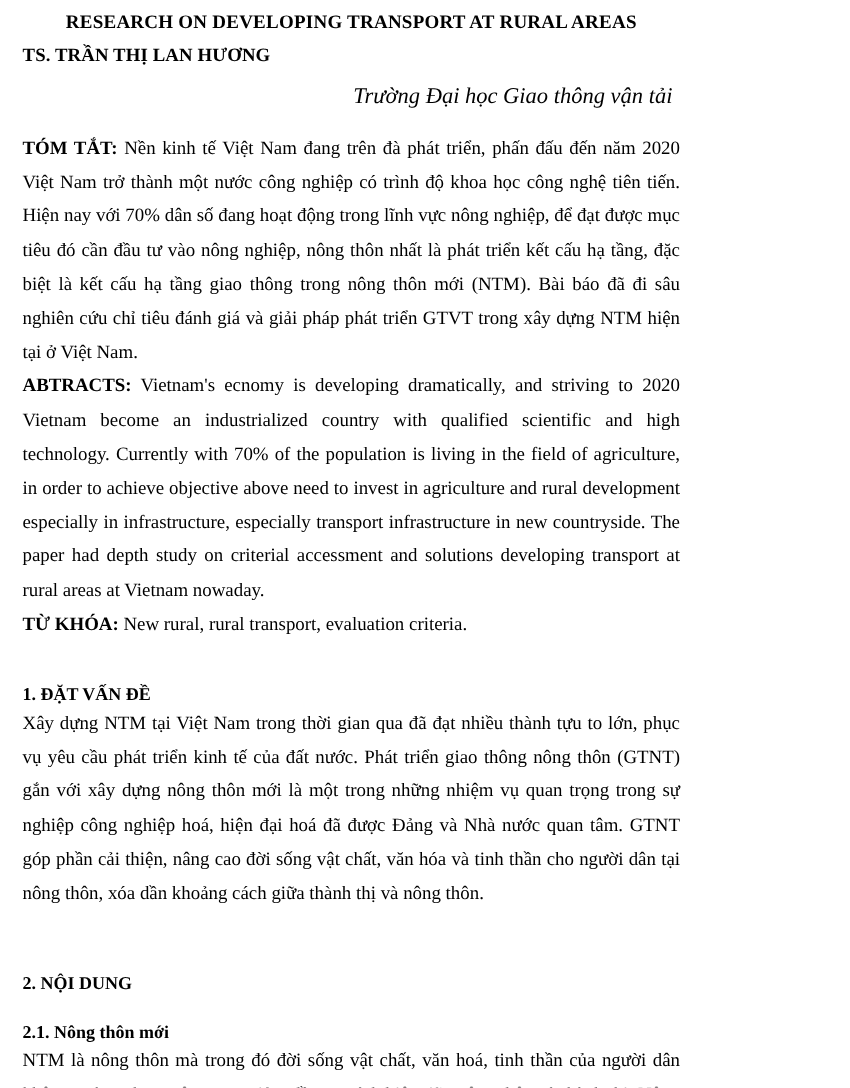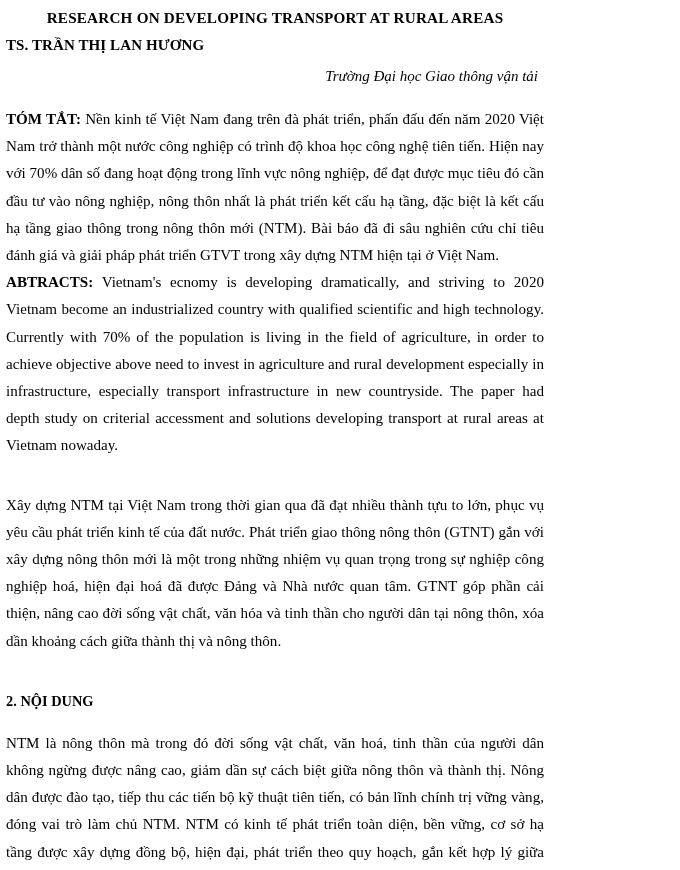--- a/index.html
+++ b/index.html
@@ -13,21 +13,21 @@
     overflow: hidden;
     font-family: "Liberation Serif", "DejaVu Serif", serif;
     color: #000000;
     -webkit-font-smoothing: antialiased;
   }
   .page {
     position: relative;
     width: 564px;
     height: 870px;
     box-sizing: border-box;
-    padding: 4px 20px 0 6px;
+    padding: 4px 20px 0 18px;
   }
 
   .doc-title {
     text-align: center;
     font-weight: bold;
     font-size: 15.2px;
     letter-spacing: 0.2px;
     line-height: 21px;
     margin: 3px 0 0 0;
   }
@@ -37,21 +37,21 @@
     font-weight: bold;
     font-size: 15px;
     line-height: 21px;
     margin: 7px 6px 0 0;
     letter-spacing: 0.1px;
   }
 
   .affiliation {
     text-align: right;
     font-style: italic;
-    font-size: 15px;
+    font-size: 18px;
     line-height: 20px;
     margin: 10px 6px 0 0;
   }
 
   .abstract-block {
     margin-top: 20px;
   }
 
   p.body {
     margin: 0;
@@ -77,21 +77,21 @@
     font-weight: bold;
     font-size: 14.4px;
     line-height: 20px;
     margin: 0;
     padding: 0;
   }
 
   .sec1-wrap { margin-top: 32px; }
   .sec1-para { margin-top: 12px; }
 
-  .sec2-wrap { margin-top: 36px; }
+  .sec2-wrap { margin-top: 48px; }
   .sec21-wrap { margin-top: 19px; }
   .sec21-para { margin-top: 14px; }
 </style>
 </head>
 <body>
 
 <div class="page">
 
   <div class="doc-title">RESEARCH ON DEVELOPING TRANSPORT AT RURAL AREAS</div>
 
@@ -99,27 +99,30 @@
 
   <div class="affiliation">Trường Đại học Giao thông vận tải</div>
 
   <div class="abstract-block">
     <p class="body tight"><span class="lbl">TÓM TẮT:</span><span> Nền kinh tế Việt Nam đang trên đà phát triển, phấn đấu đến năm 2020 Việt Nam trở thành một nước công nghiệp có trình độ khoa học công nghệ tiên tiến. Hiện nay với  70% dân số đang hoạt động trong lĩnh vực nông nghiệp, để đạt được mục tiêu đó cần đầu tư vào nông nghiệp, nông thôn nhất là phát triển kết cấu hạ tầng, đặc biệt là kết cấu hạ tầng giao thông trong nông thôn mới (NTM). Bài báo đã đi sâu nghiên cứu chỉ tiêu đánh giá và giải pháp phát triển GTVT trong xây dựng NTM hiện tại ở Việt Nam.</span></p>
   </div>
 
 
   <p class="body tight"><span class="lbl">ABTRACTS:</span><span> Vietnam's ecnomy is developing dramatically, and striving to 2020 Vietnam become an industrialized country with qualified scientific and high technology. Currently with 70% of the population is living in the field of agriculture, in order to achieve objective above need to invest in agriculture and rural development especially in infrastructure, especially transport infrastructure in new countryside. The paper  had depth study on criterial accessment and solutions developing transport at rural areas at Vietnam nowaday.</span></p>
 
+  <p class="body tight kw-line"><span class="lbl">TỪ KHÓA:</span><span> New rural, rural transport, evaluation criteria.</span></p>
 
   <div class="sec1-wrap">
+    <h2 class="sec">1. ĐẶT VẤN ĐỀ</h2>
     <p class="body sec1-para"> Xây dựng NTM tại Việt Nam trong thời gian qua đã đạt nhiều thành tựu to lớn, phục vụ yêu cầu phát triển kinh tế của đất nước. Phát triển giao thông nông thôn (GTNT) gắn với xây dựng nông thôn mới là một trong những nhiệm vụ quan trọng trong sự nghiệp công nghiệp hoá, hiện đại hoá đã được Đảng và Nhà nước quan tâm. GTNT góp phần cải thiện, nâng cao đời sống vật chất, văn hóa và tinh thần cho người dân tại nông thôn, xóa dần khoảng cách giữa thành thị và nông thôn.</p>
   </div>
 
   <div class="sec2-wrap">
     <h2 class="sec">2. NỘI DUNG</h2>
   </div>
 
   <div class="sec21-wrap">
+    <h2 class="sec">2.1. Nông thôn mới</h2>
     <p class="body sec21-para">NTM là nông thôn mà trong đó đời sống vật chất, văn hoá, tinh thần của người dân không ngừng được nâng cao, giảm dần sự cách biệt giữa nông thôn và thành thị. Nông dân được đào tạo, tiếp thu các tiến bộ kỹ thuật tiên tiến, có bản lĩnh chính trị vững vàng, đóng vai trò làm chủ NTM. NTM có kinh tế phát triển toàn diện, bền vững, cơ sở hạ tầng được xây dựng đồng bộ, hiện đại, phát triển theo quy hoạch, gắn kết hợp lý giữa nông nghiệp với công nghiệp, dịch vụ và đô thị.</p>
 
   </div>
 
 </div>
 
 </body></html>

